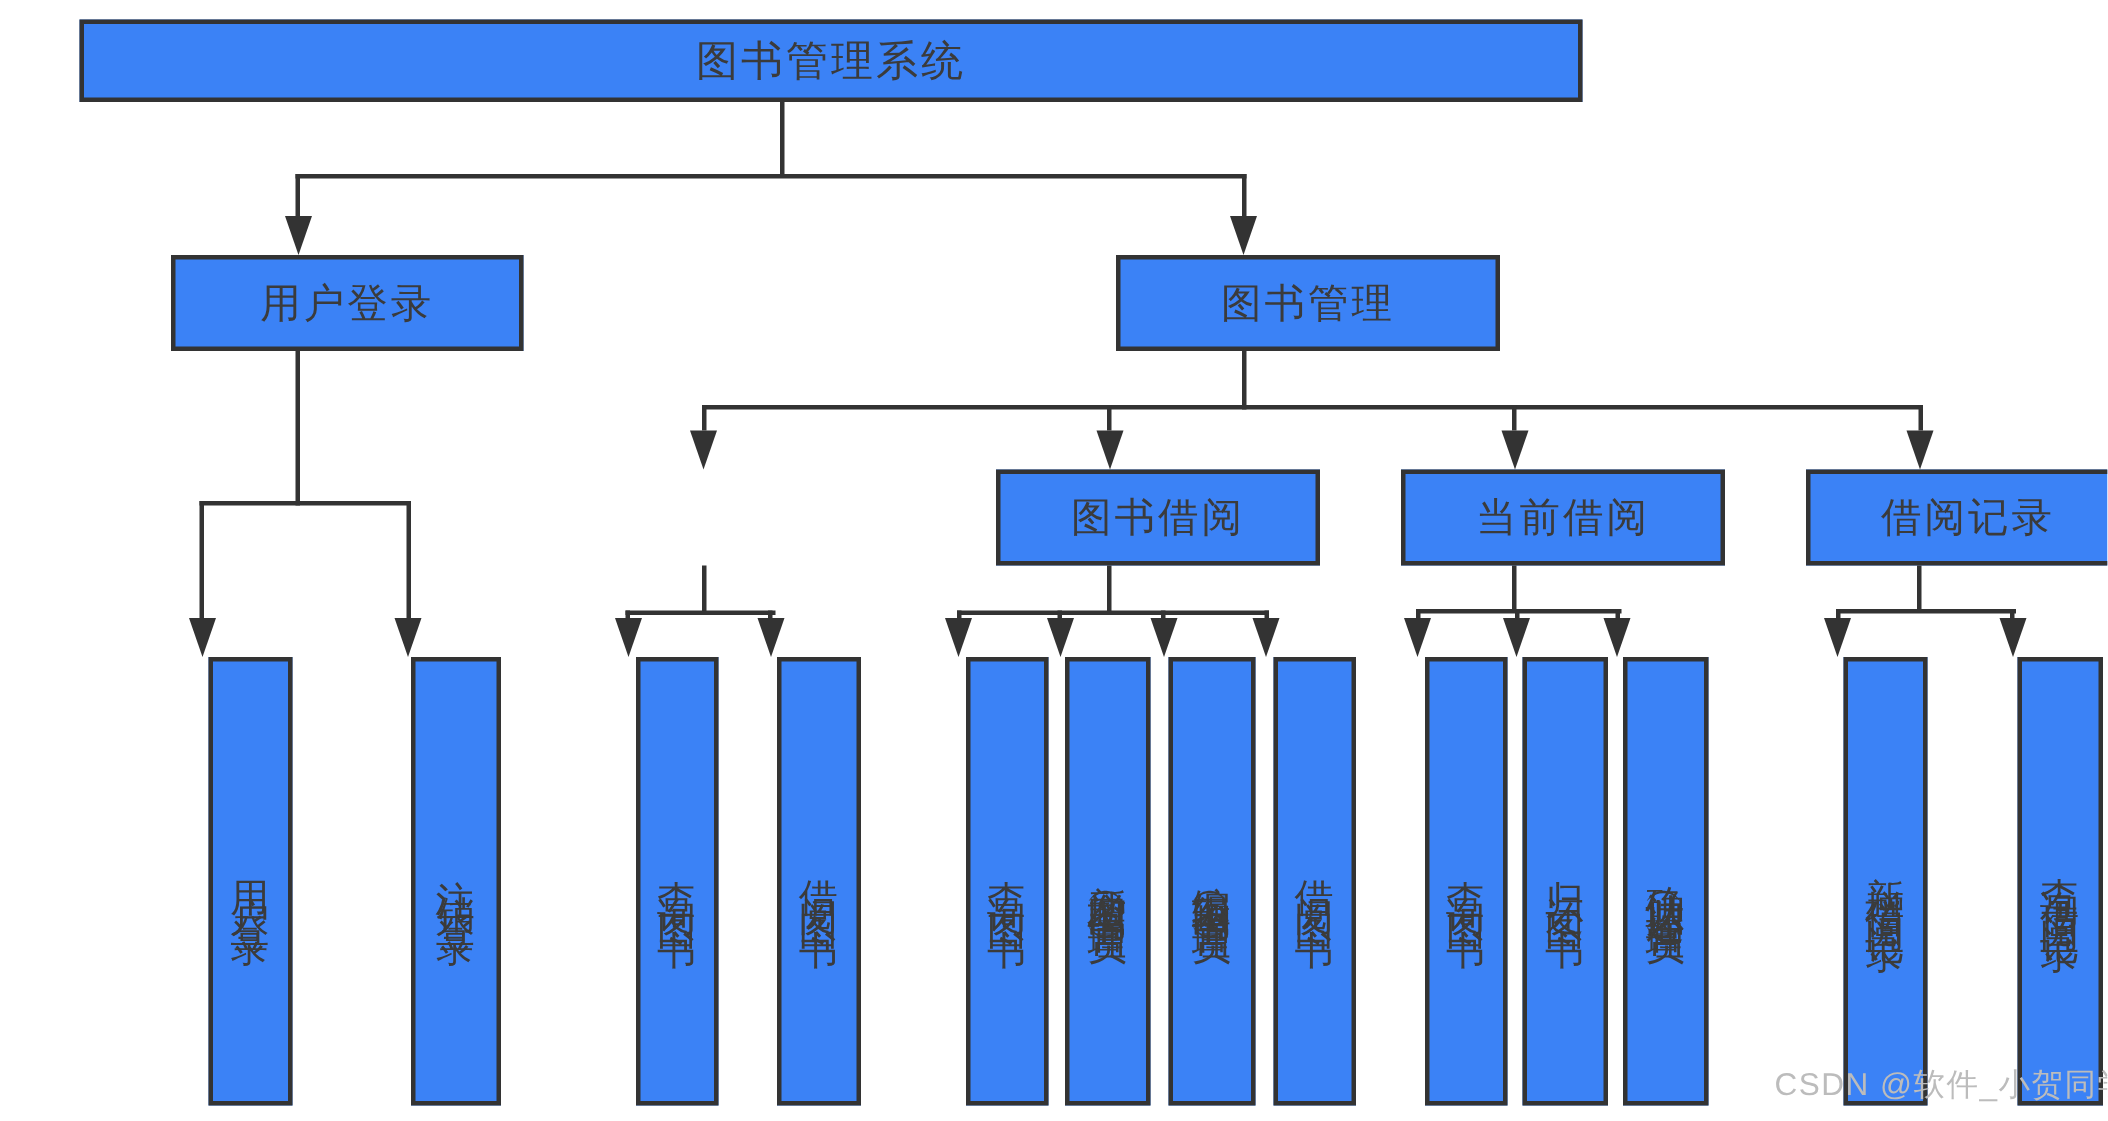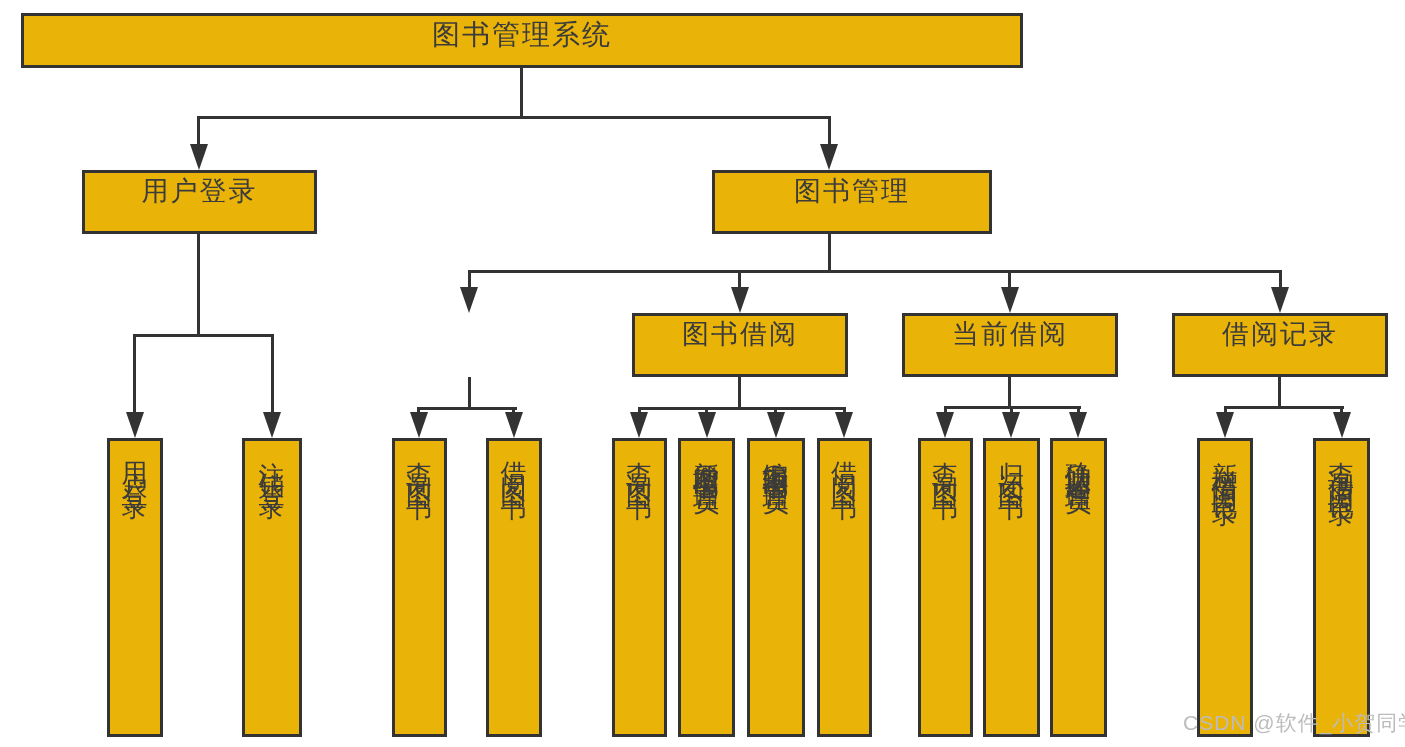--- a/index.html
+++ b/index.html
@@ -2,23 +2,24 @@
 <html><head>
 <meta charset="utf-8">
 <style>
   html,body { margin:0; padding:0; background:#ffffff; }
   .stage {
     position:relative; width:1405px; height:747px; background:#ffffff;
     font-family:"Liberation Sans", sans-serif; overflow:hidden;
   }
   .box {
     position:absolute; box-sizing:border-box;
-    border:3px solid #333333; background:#eab308;
-    display:flex; justify-content:center;
+    border:3px solid #333333; background:#3b82f6;
+    display:flex; align-items:center; justify-content:center;
     color:#3b3b3b;
+    margin-left:32px;
   }
   .hlabel { font-size:27px; letter-spacing:2px; white-space:nowrap; }
   .root-label { font-size:28px; }
   .vtext {
     writing-mode:vertical-lr; text-orientation:mixed;
     font-size:26px; letter-spacing:11px; line-height:1;
     color:#3b3b3b; white-space:nowrap;
   }
   .vtext.sp8 { letter-spacing:8px; }
   .vtext.sp4 { letter-spacing:4px; }
@@ -39,21 +40,21 @@
 
 <div class="stage">
 
   <div class="box" style="left:21px; top:13px; width:1002px; height:55px;">
     <span class="hlabel root-label">图书管理系统</span>
   </div>
 
   <div class="box" style="left:82px; top:170px; width:235px; height:64px;">
     <span class="hlabel">用户登录</span>
   </div>
-  <div class="box" style="left:712px; top:170px; width:280px; height:64px;">
+  <div class="box" style="left:712px; top:170px; width:256px; height:64px;">
     <span class="hlabel">图书管理</span>
   </div>
 
   <div class="box" style="left:902px; top:313px; width:216px; height:64px;">
     <span class="hlabel">当前借阅</span>
   </div>
   <div class="box" style="left:632px; top:313px; width:216px; height:64px;">
     <span class="hlabel">图书借阅</span>
   </div>
   <div class="box" style="left:1172px; top:313px; width:216px; height:64px;">

